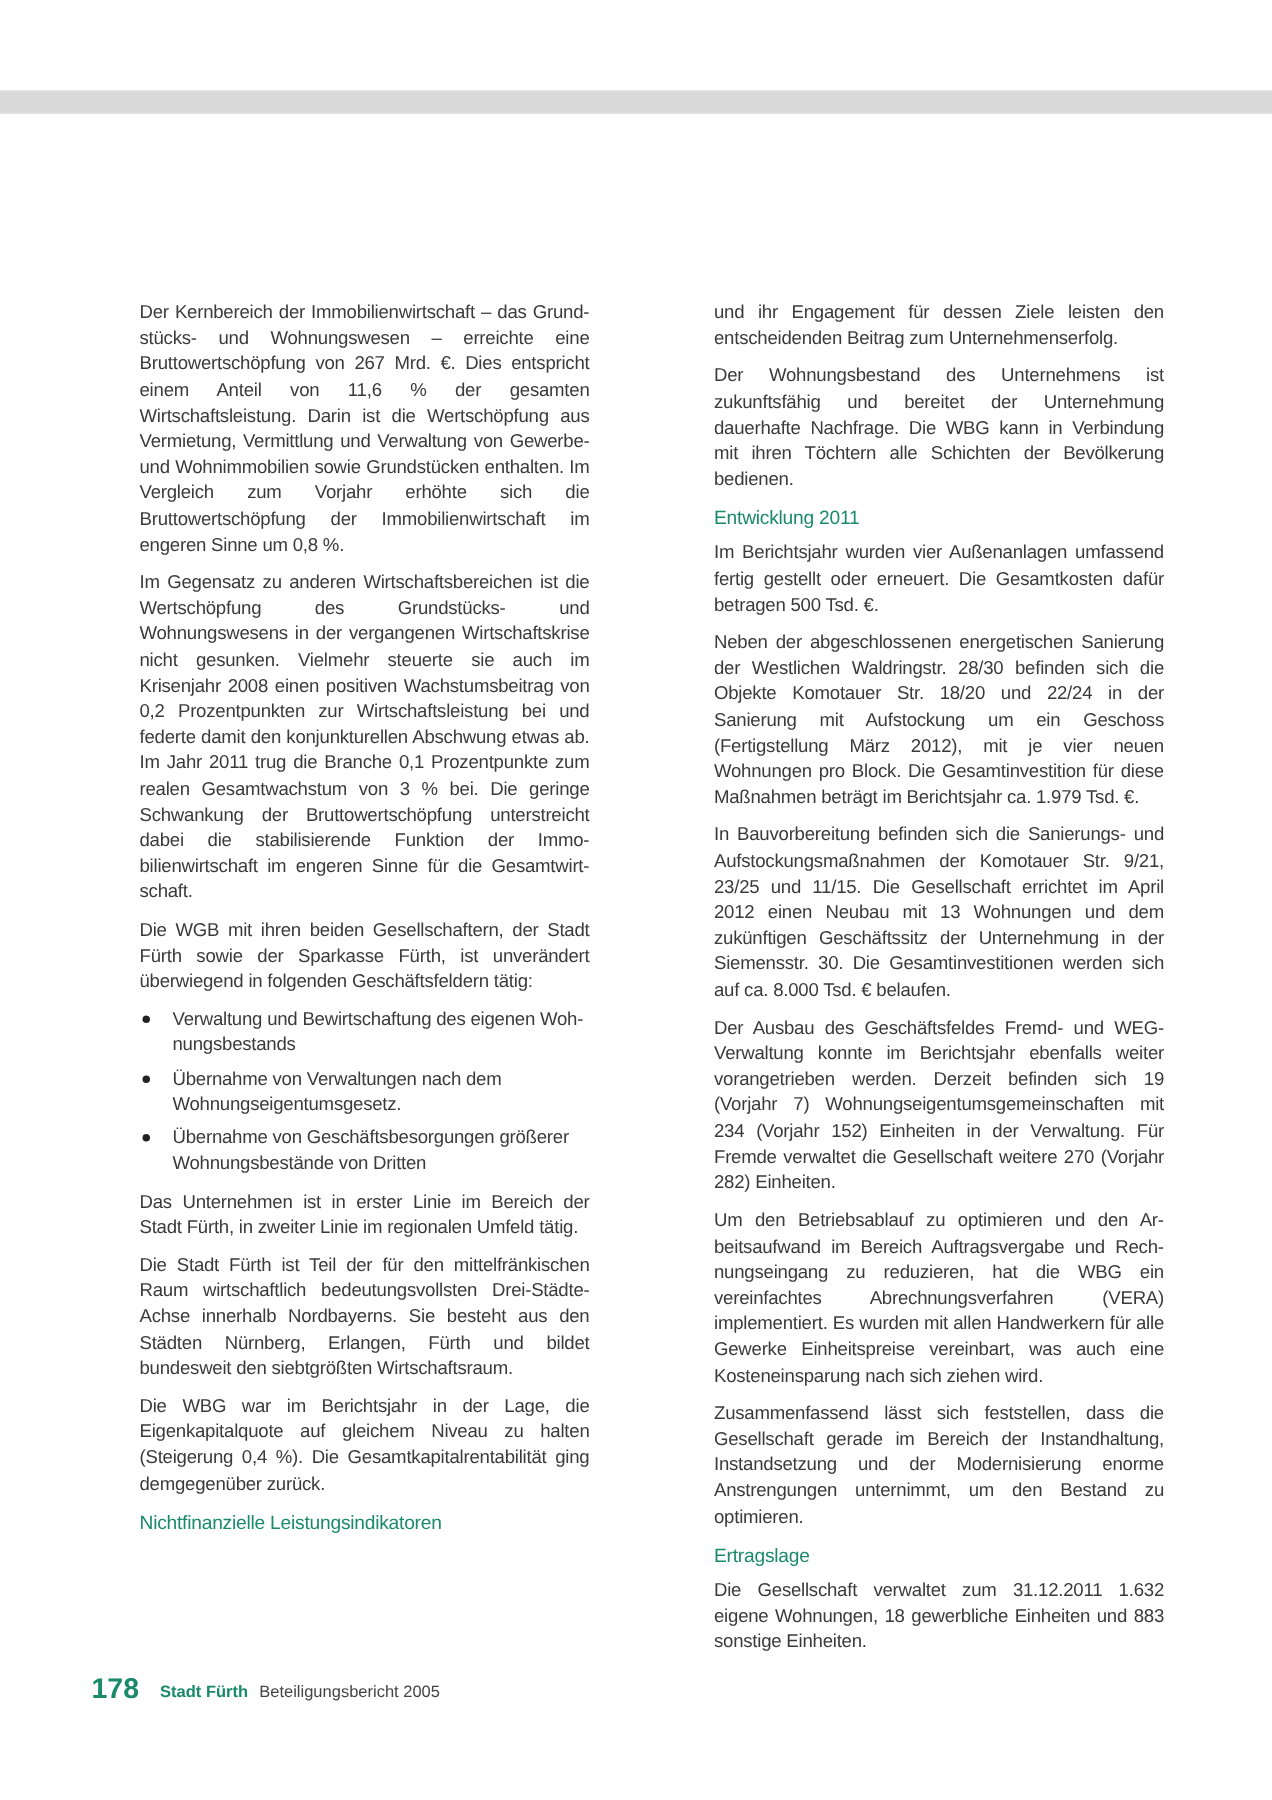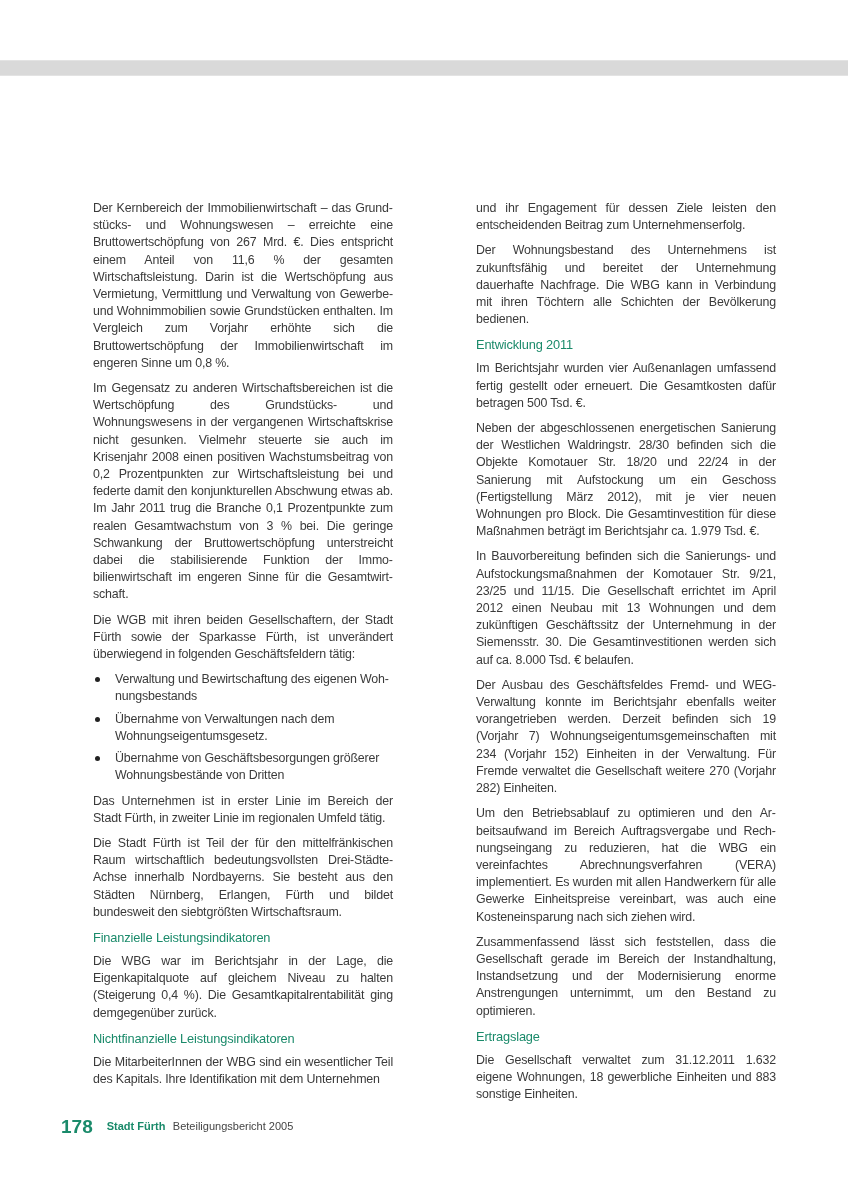--- a/index.html
+++ b/index.html
@@ -21,21 +21,21 @@
   p { margin: 0 0 8px 0; text-align: justify; hyphens: manual; }
   h2 {
     margin: 2px 0 7px 0; font-size: 12.8px; font-weight: normal; color: #1a8a6a; line-height: 17px;
   }
   ul { list-style: none; margin: 0 0 8px 0; padding: 0; }
   li { position: relative; padding-left: 22px; margin-bottom: 5px; text-align: left; }
   li .bullet {
     position: absolute; left: 2px; top: 6px; width: 5px; height: 5px; border-radius: 50%; background: #222;
   }
   .footer {
-    position: absolute; left: 61px; top: 1116px; display: flex; align-items: flex-start; gap: 14px;
+    position: absolute; left: 61px; top: 1116px; display: flex; align-items: center; gap: 14px;
   }
   .page-num { font-size: 19px; font-weight: bold; color: #1a8a6a; }
   .footer-brand { font-size: 11px; font-weight: bold; color: #1a8a6a; }
   .footer-title { font-size: 11px; color: #444; margin-left: 3px; }
 </style>
 </head>
 <body>
 
 <div class="top-bar"></div>
 
@@ -43,24 +43,22 @@
   <p>Der Kernbereich der Immobilienwirtschaft – das Grund­stücks- und Wohnungswesen – erreichte eine Bruttowert­schöpfung von 267 Mrd. €. Dies entspricht einem Anteil von 11,6 % der gesamten Wirtschaftsleistung. Darin ist die Wertschöpfung aus Vermietung, Vermittlung und Verwaltung von Gewerbe- und Wohnimmobilien sowie Grundstücken enthalten. Im Vergleich zum Vorjahr erhöh­te sich die Bruttowertschöpfung der Immobilienwirtschaft im engeren Sinne um 0,8 %.</p>
   <p>Im Gegensatz zu anderen Wirtschaftsbereichen ist die Wertschöpfung des Grundstücks- und Wohnungswesens in der vergangenen Wirtschaftskrise nicht gesunken. Viel­mehr steuerte sie auch im Krisenjahr 2008 einen positiven Wachstumsbeitrag von 0,2 Prozentpunkten zur Wirt­schaftsleistung bei und federte damit den konjunkturellen Abschwung etwas ab. Im Jahr 2011 trug die Branche 0,1 Prozentpunkte zum realen Gesamtwachstum von 3 % bei. Die geringe Schwankung der Bruttowertschöpfung unterstreicht dabei die stabilisierende Funktion der Immo­bilienwirtschaft im engeren Sinne für die Gesamtwirt­schaft.</p>
   <p>Die WGB mit ihren beiden Gesellschaftern, der Stadt Fürth sowie der Sparkasse Fürth, ist unverändert überwiegend in folgenden Geschäftsfeldern tätig:</p>
   <ul>
     <li><span class="bullet"></span><span>Verwaltung und Bewirtschaftung des eigenen Woh­nungsbestands</span></li>
     <li><span class="bullet"></span><span>Übernahme von Verwaltungen nach dem Wohnungs­eigentumsgesetz.</span></li>
     <li><span class="bullet"></span><span>Übernahme von Geschäftsbesorgungen größerer Woh­nungsbestände von Dritten</span></li>
   </ul>
   <p>Das Unternehmen ist in erster Linie im Bereich der Stadt Fürth, in zweiter Linie im regionalen Umfeld tätig.</p>
   <p>Die Stadt Fürth ist Teil der für den mittelfränkischen Raum wirtschaftlich bedeutungsvollsten Drei-Städte-Achse inner­halb Nordbayerns. Sie besteht aus den Städten Nürnberg, Erlangen, Fürth und bildet bundesweit den siebtgrößten Wirtschaftsraum.</p>
-  <h2>Finanzielle Leistungsindikatoren</h2>
   <p>Die WBG war im Berichtsjahr in der Lage, die Eigenkapi­talquote auf gleichem Niveau zu halten (Steigerung 0,4 %). Die Gesamtkapitalrentabilität ging demgegenüber zurück.</p>
   <h2>Nichtfinanzielle Leistungsindikatoren</h2>
-  <p>Die MitarbeiterInnen der WBG sind ein wesentlicher Teil des Kapitals. Ihre Identifikation mit dem Unternehmen</p>
 </div>
 
 <div class="col right">
   <p>und ihr Engagement für dessen Ziele leisten den entschei­denden Beitrag zum Unternehmenserfolg.</p>
   <p>Der Wohnungsbestand des Unternehmens ist zukunftsfä­hig und bereitet der Unternehmung dauerhafte Nachfra­ge. Die WBG kann in Verbindung mit ihren Töchtern alle Schichten der Bevölkerung bedienen.</p>
   <h2>Entwicklung 2011</h2>
   <p>Im Berichtsjahr wurden vier Außenanlagen umfassend fertig gestellt oder erneuert. Die Gesamtkosten dafür betragen 500 Tsd. €.</p>
   <p>Neben der abgeschlossenen energetischen Sanierung der Westlichen Waldringstr. 28/30 befinden sich die Objekte Komotauer Str. 18/20 und 22/24 in der Sanierung mit Aufstockung um ein Geschoss (Fertigstellung März 2012), mit je vier neuen Wohnungen pro Block. Die Gesamtinves­tition für diese Maßnahmen beträgt im Berichtsjahr ca. 1.979 Tsd. €.</p>
   <p>In Bauvorbereitung befinden sich die Sanierungs- und Aufstockungsmaßnahmen der Komotauer Str. 9/21, 23/25 und 11/15. Die Gesellschaft errichtet im April 2012 einen Neubau mit 13 Wohnungen und dem zukünftigen Ge­schäftssitz der Unternehmung in der Siemensstr. 30. Die Gesamtinvestitionen werden sich auf ca. 8.000 Tsd. € belaufen.</p>
   <p>Der Ausbau des Geschäftsfeldes Fremd- und WEG-Ver­waltung konnte im Berichtsjahr ebenfalls weiter vorange­trieben werden. Derzeit befinden sich 19 (Vorjahr 7) Woh­nungseigentumsgemeinschaften mit 234 (Vorjahr 152) Einheiten in der Verwaltung. Für Fremde verwaltet die Gesellschaft weitere 270 (Vorjahr 282) Einheiten.</p>

